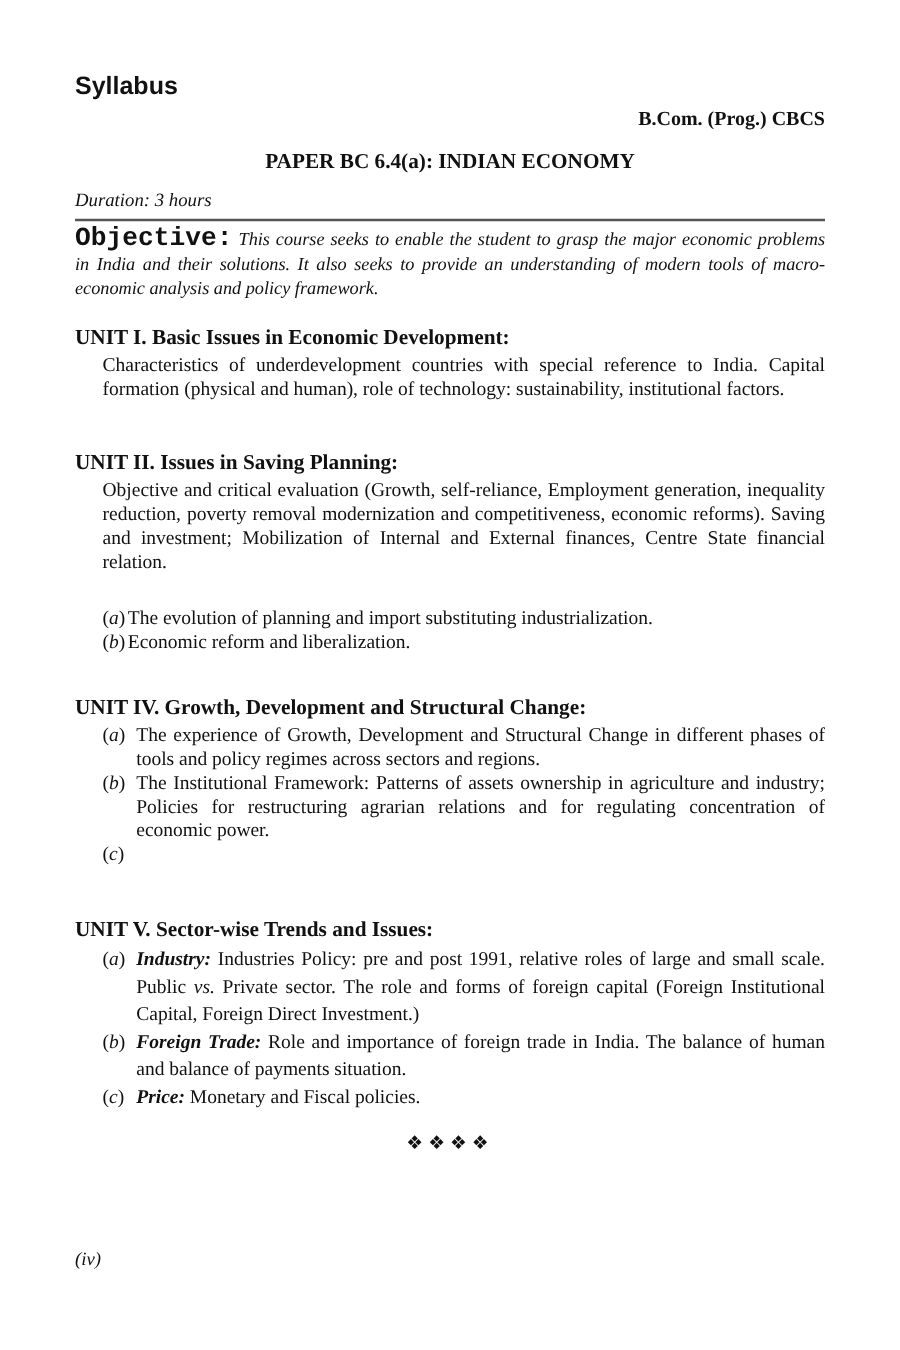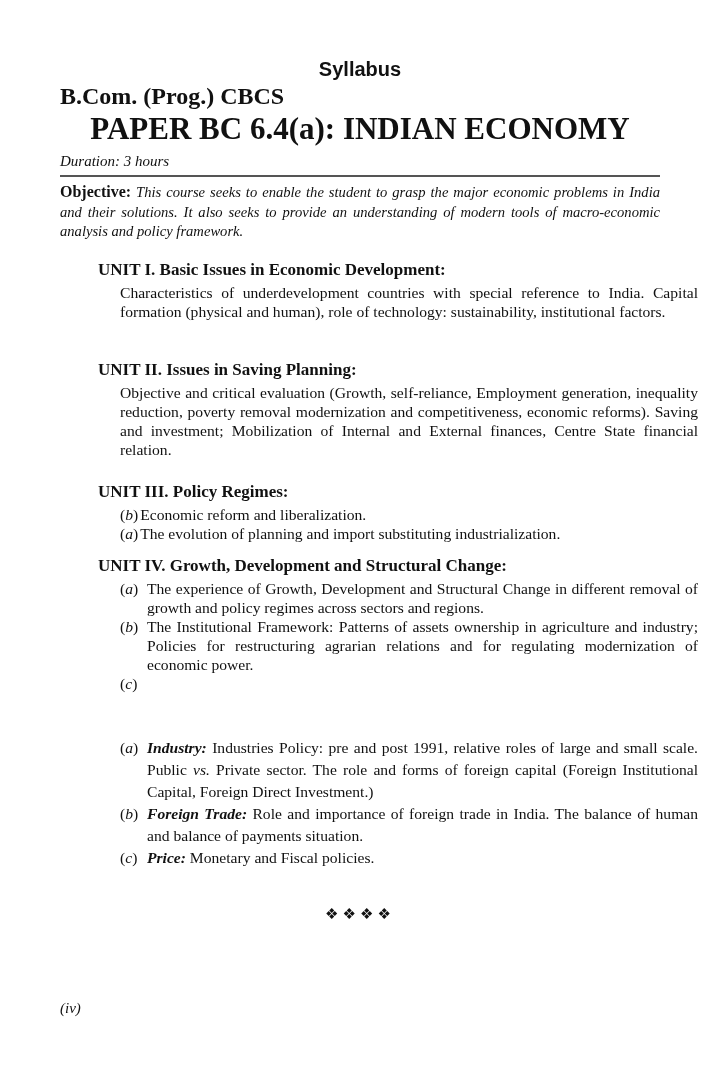--- a/index.html
+++ b/index.html
@@ -19,44 +19,43 @@
       position: absolute;
       left: 60px;
       top: 0;
       width: 600px;
     }
     .title-syllabus {
       position: absolute;
       top: 57px;
       left: 0;
       width: 600px;
-      text-align: center;
       font-family: "Liberation Sans", "DejaVu Sans", sans-serif;
       font-weight: bold;
       font-size: 20px;
       line-height: 24px;
     }
     .title-course {
       position: absolute;
       top: 84px;
       left: 0;
       width: 600px;
-      text-align: left;
-      font-weight: bold;
-      font-size: 24px;
+      text-align: right;
+      font-weight: bold;
+      font-size: 16px;
       line-height: 24px;
     }
     .title-paper {
       position: absolute;
       top: 115px;
       left: 0;
       width: 600px;
       text-align: center;
       font-weight: bold;
-      font-size: 31px;
+      font-size: 17px;
       line-height: 28px;
     }
     .duration {
       position: absolute;
       top: 152px;
       left: 0;
       font-style: italic;
       font-size: 15px;
       line-height: 18px;
     }
@@ -73,30 +72,30 @@
       top: 182px;
       left: 0;
       width: 600px;
       font-size: 14.6px;
       line-height: 19.5px;
       text-align: justify;
     }
     .objective .obj-label {
       font-weight: bold;
       font-style: normal;
-      font-size: 16px;
+      font-size: 21px;
+      font-family: Liberation Mono, monospace;
     }
     .objective .obj-text {
       font-style: italic;
     }
     .unit {
       position: absolute;
       left: 0;
       width: 600px;
-      margin-left: 38px;
     }
     .unit-heading {
       font-weight: bold;
       font-size: 17px;
       line-height: 20px;
       margin: 0;
     }
     .unit-body {
       margin-left: 22px;
       font-size: 15.6px;
@@ -175,47 +174,47 @@
     <h3 class="unit-heading">UNIT I. Basic Issues in Economic Development:</h3>
     <div class="unit-body">Characteristics of underdevelopment countries with special reference to India. Capital formation (physical and human), role of technology: sustainability, institutional factors.</div>
   </div>
 
   <div class="unit" style="top:360px;">
     <h3 class="unit-heading">UNIT II. Issues in Saving Planning:</h3>
     <div class="unit-body">Objective and critical evaluation (Growth, self-reliance, Employment generation, inequality reduction, poverty removal modernization and competitiveness, economic reforms). Saving and investment; Mobilization of Internal and External finances, Centre State financial relation.</div>
   </div>
 
   <div class="unit" style="top:482px;">
-    <h3 class="unit-heading">UNIT III. Policy Regimes:</h3>
     <div class="unit-body" style="margin-left:0;">
       <div class="item item-compact">
+        <span class="marker">(<i>a</i>)</span><span>The evolution of planning and import substituting industrialization.</span>
+      </div>
+      <div class="item item-compact">
         <span class="marker">(<i>b</i>)</span><span>Economic reform and liberalization.</span>
-      </div>
-      <div class="item item-compact">
-        <span class="marker">(<i>a</i>)</span><span>The evolution of planning and import substituting industrialization.</span>
       </div>
     </div>
   </div>
 
   <div class="unit" style="top:556px;">
     <h3 class="unit-heading">UNIT IV. Growth, Development and Structural Change:</h3>
     <div class="unit-body" style="margin-left:0;">
       <div class="item">
-        <span class="marker">(<i>a</i>)</span><span>The experience of Growth, Development and Structural Change in different removal of growth and policy regimes across sectors and regions.</span>
-      </div>
-      <div class="item">
-        <span class="marker">(<i>b</i>)</span><span>The Institutional Framework: Patterns of assets ownership in agriculture and industry; Policies for restructuring agrarian relations and for regulating modernization of economic power.</span>
+        <span class="marker">(<i>a</i>)</span><span>The experience of Growth, Development and Structural Change in different phases of tools and policy regimes across sectors and regions.</span>
+      </div>
+      <div class="item">
+        <span class="marker">(<i>b</i>)</span><span>The Institutional Framework: Patterns of assets ownership in agriculture and industry; Policies for restructuring agrarian relations and for regulating concentration of economic power.</span>
       </div>
       <div class="item">
         <span class="marker">(<i>c</i>)</span>
       </div>
     </div>
   </div>
 
   <div class="unit unit5" style="top:734px;">
+    <h3 class="unit-heading">UNIT V. Sector-wise Trends and Issues:</h3>
     <div class="unit-body" style="margin-left:0;">
       <div class="item">
         <span class="marker">(<i>a</i>)</span><span class="lead">Industry:</span><span> Industries Policy: pre and post 1991, relative roles of large and small scale. Public </span><i>vs.</i><span> Private sector. The role and forms of foreign capital (Foreign Institutional Capital, Foreign Direct Investment.)</span>
       </div>
       <div class="item">
         <span class="marker">(<i>b</i>)</span><span class="lead">Foreign Trade:</span><span> Role and importance of foreign trade in India. The balance of human and balance of payments situation.</span>
       </div>
       <div class="item">
         <span class="marker">(<i>c</i>)</span><span class="lead">Price:</span><span> Monetary and Fiscal policies.</span>
       </div>

